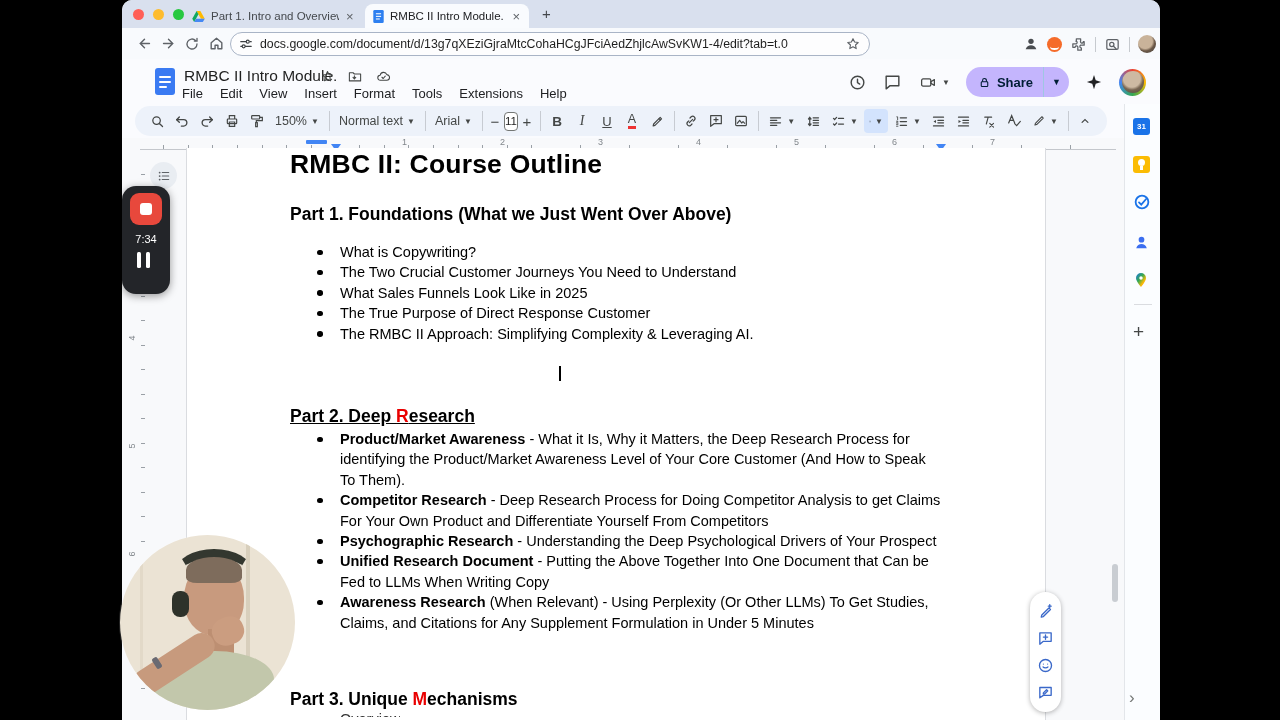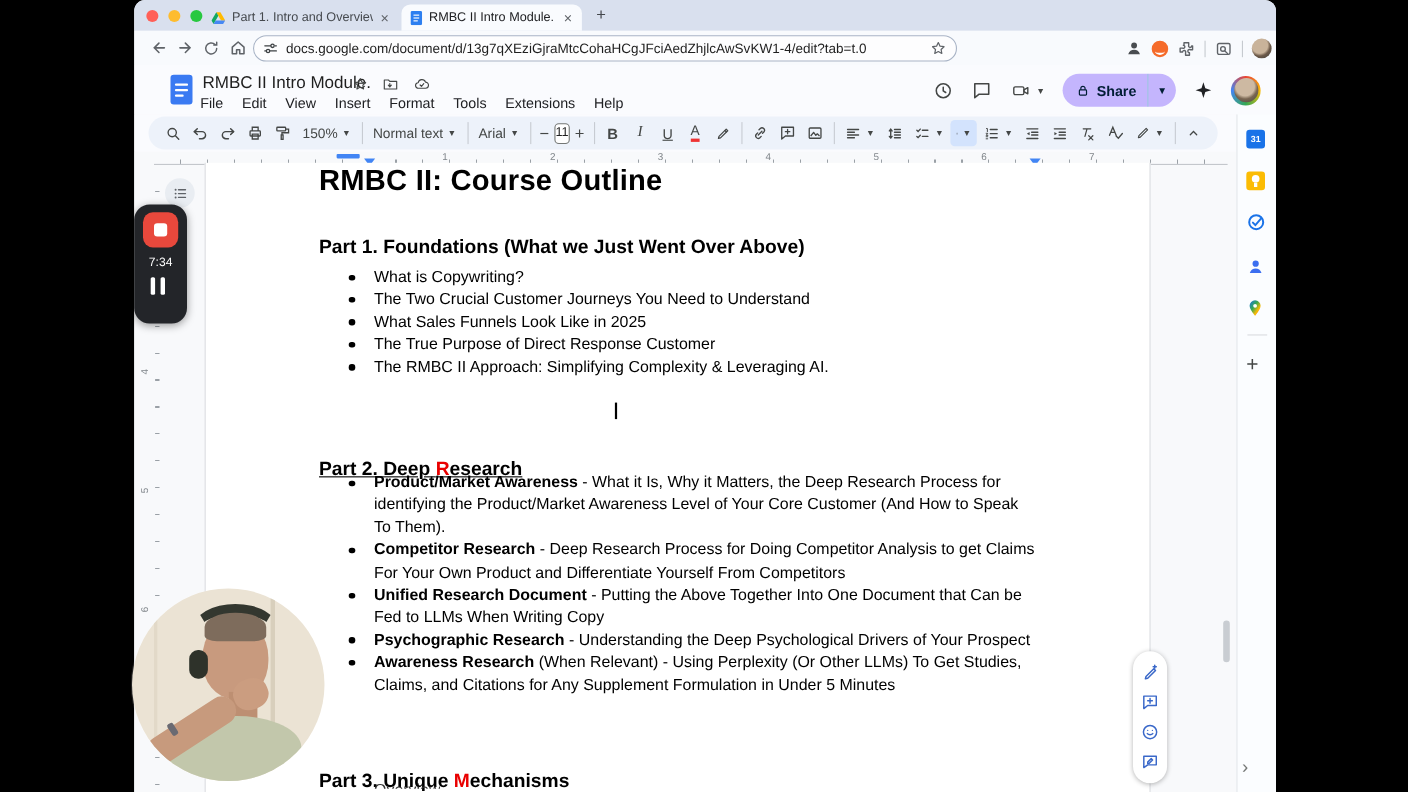--- a/index.html
+++ b/index.html
@@ -53,21 +53,21 @@
   
   .content{position:absolute;left:0;top:138px;width:100%;height:582px;background:#f8f9fb;}
   .hruler{position:absolute;left:140px;top:139px;width:976px;height:11px;border-bottom:1px solid #c4c7cc;background:repeating-linear-gradient(90deg,transparent 0 23.5px,#9aa0a6 23.5px 24.5px);background-size:100% 4px;background-position:0 100%;background-repeat:no-repeat;}
   .hrnum{position:absolute;top:-2px;font-size:9px;color:#80868b;}
   .vruler{position:absolute;left:128px;top:150px;width:17px;height:570px;background:repeating-linear-gradient(180deg,transparent 0 23.5px,#9aa0a6 23.5px 24.5px);background-size:4px 100%;background-position:100% 0;background-repeat:no-repeat;}
   .vrnum{position:absolute;left:1px;font-size:9px;color:#80868b;transform:rotate(-90deg);}
   .ind-bar{position:absolute;left:306px;top:140px;width:21px;height:4px;background:#4285f4;border-radius:1px;}
   .tri-down{position:absolute;width:0;height:0;border-left:5px solid transparent;border-right:5px solid transparent;border-top:7px solid #4285f4;}
   .page{position:absolute;left:186px;top:148px;width:860px;height:572px;background:#fff;border-left:1px solid #dadce0;border-right:1px solid #dadce0;overflow:hidden;}
   .doc-title{position:absolute;left:103px;top:1px;font-size:26.5px;font-weight:700;color:#000;letter-spacing:.2px;}
-  .sec-h{position:absolute;left:103px;font-size:17.5px;font-weight:700;color:#000;white-space:nowrap;margin-top:10px;}
+  .sec-h{position:absolute;left:103px;font-size:17.5px;font-weight:700;color:#000;white-space:nowrap;}
   .sec-h .red, .redL{color:#e90000;}
   .blist{position:absolute;left:153px;width:604px;margin:0;padding:0;list-style:none;font-size:14.5px;line-height:20.4px;color:#000;}
   .blist li{position:relative;}
   .blist li:before{content:"";position:absolute;left:-23px;top:7.5px;width:5.5px;height:5.5px;border-radius:50%;background:#000;}
   .blist b{font-weight:700;}
   .partial{position:absolute;left:153px;height:6px;overflow:hidden;font-size:14.5px;color:#333;}
   .textcaret{position:absolute;left:372px;width:1.5px;height:15px;background:#000;}
   .scrollthumb{position:absolute;left:1112px;top:564px;width:6px;height:38px;border-radius:3px;background:#c9cdd2;}
   
   .sidepanel{position:absolute;left:1124px;top:104px;width:36px;height:616px;background:#fbfdff;border-left:1px solid #e3e6ea;}
@@ -477,22 +477,22 @@
           <li><span>What is Copywriting?</span></li>
           <li><span>The Two Crucial Customer Journeys You Need to Understand</span></li>
           <li><span>What Sales Funnels Look Like in 2025</span></li>
           <li><span>The True Purpose of Direct Response Customer</span></li>
           <li><span>The RMBC II Approach: Simplifying Complexity &amp; Leveraging AI.</span></li>
         </ul>
         <div class="sec-h" style="top: 258px; text-decoration: underline;"><span>Part 2. Deep </span><span class="redL">R</span><span>esearch</span></div>
         <ul class="blist" style="top: 281px;">
           <li><b>Product/Market Awareness</b><span> - What it Is, Why it Matters, the Deep Research Process for identifying the Product/Market Awareness Level of Your Core Customer (And How to Speak To Them).</span></li>
           <li><b>Competitor Research</b><span> - Deep Research Process for Doing Competitor Analysis to get Claims For Your Own Product and Differentiate Yourself From Competitors</span></li>
+          <li><b>Psychographic Research</b><span> - Understanding the Deep Psychological Drivers of Your Prospect</span></li>
           <li><b>Unified Research Document</b><span> - Putting the Above Together Into One Document that Can be Fed to LLMs When Writing Copy</span></li>
-          <li><b>Psychographic Research</b><span> - Understanding the Deep Psychological Drivers of Your Prospect</span></li>
           <li><b>Awareness Research</b><span> (When Relevant) - Using Perplexity (Or Other LLMs) To Get Studies, Claims, and Citations for Any Supplement Formulation in Under 5 Minutes</span></li>
         </ul>
         <div class="sec-h" style="top: 541px;"><span>Part 3. Unique </span><span class="redL">M</span><span>echanisms</span></div>
         <div class="partial" style="top: 563px;">Overview</div>
       </div>
     <div class="textcaret" style="top:218px;"></div>
   </div>
 
   <div class="scrollthumb"></div>
 

